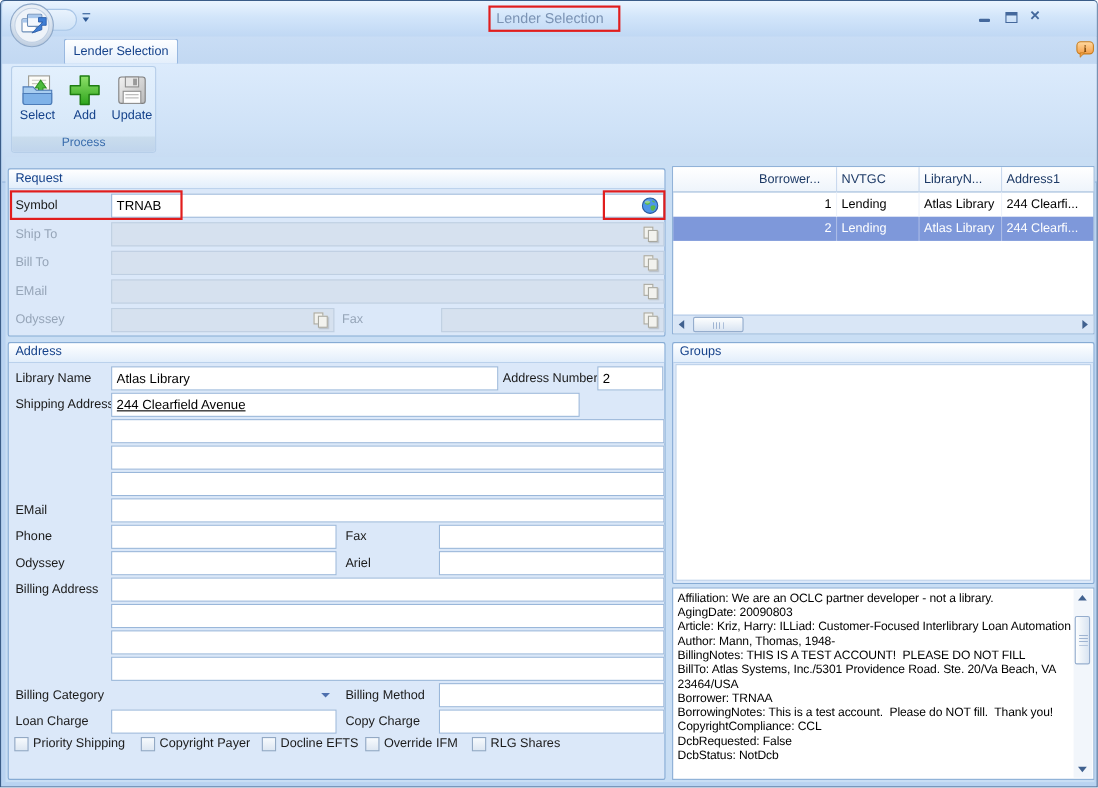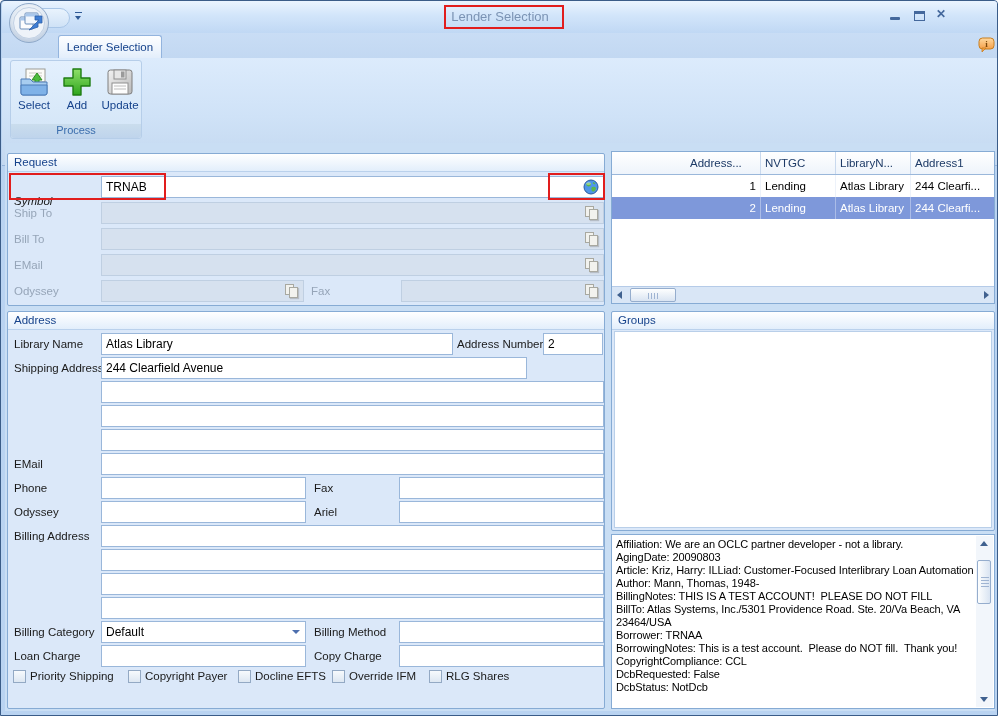--- a/index.html
+++ b/index.html
@@ -210,21 +210,21 @@
       </div>
       <div class="rgroup-caption">Process</div>
     </div>
   </div>
 
   <div class="client"></div>
 
   <div class="panel" style="left:6px; top:152px; width:598px; height:153px;">
     <div class="panel-header">Request</div>
   </div>
-  <span class="flabel" style="left:13px; top:189px;font-style:italic;">Symbol</span>
+  <span class="flabel" style="left:13px; top:175px;">Symbol</span>
   <input class="tbox" style="left: 100px; top: 175px; width: 503px;" value="TRNAB">
   <span style="position:absolute; left:582px; top:178px; width:16px; height:16px; cursor:pointer;">
     <svg width="16" height="16" viewBox="0 0 16 16">
       <circle cx="8" cy="8" r="7" fill="#4e96e8" stroke="#2a5a9e"></circle>
       <path d="M3 5 Q5 3 7 4 Q9 5 7.5 6.5 Q5.5 8 4.5 7 Q3 6.5 3 5 Z" fill="#5cb84a"></path>
       <path d="M9 8 Q12 7 13 9 Q13 11 11 12.5 Q9 13 8.5 11 Q8 9 9 8 Z" fill="#5cb84a"></path>
       <path d="M10 3 Q12 3.5 12.5 5 Q11 5.5 10 4.5 Z" fill="#5cb84a"></path>
       <ellipse cx="5.5" cy="4.5" rx="2.5" ry="1.5" fill="rgba(255,255,255,0.35)"></ellipse>
     </svg>
   </span>
@@ -265,21 +265,21 @@
 
   <div class="panel" style="left:6px; top:310px; width:598px; height:398px;">
     <div class="panel-header">Address</div>
   </div>
   <span class="flabel" style="left:13px; top:332px;">Library Name</span>
   <input class="tbox" style="left: 100px; top: 332px; width: 352px;" value="Atlas Library">
   <span class="flabel" style="left:456px; top:332px;">Address Number</span>
   <input class="tbox" style="left: 542px; top: 332px; width: 60px;" value="2">
 
   <span class="flabel" style="left:13px; top:356px;">Shipping Address</span>
-  <input class="tbox" style="left: 100px; top: 356px; width: 426px;" value="244 Clearfield Avenue">
+  <input class="tbox" style="left: 100px; top: 356px; width: 426px; text-decoration: underline;" value="244 Clearfield Avenue">
   <input class="tbox" style="left: 100px; top: 380px; width: 503px;" value="">
   <input class="tbox" style="left: 100px; top: 404px; width: 503px;" value="">
   <input class="tbox" style="left: 100px; top: 428px; width: 503px;" value="">
 
   <span class="flabel" style="left:13px; top:452px;">EMail</span>
   <input class="tbox" style="left: 100px; top: 452px; width: 503px;" value="">
 
   <span class="flabel" style="left:13px; top:476px;">Phone</span>
   <input class="tbox" style="left: 100px; top: 476px; width: 205px;" value="">
   <span class="flabel" style="left:313px; top:476px;">Fax</span>
@@ -290,21 +290,20 @@
   <span class="flabel" style="left:313px; top:500px;">Ariel</span>
   <input class="tbox" style="left: 398px; top: 500px; width: 205px;" value="">
 
   <span class="flabel" style="left:13px; top:524px;">Billing Address</span>
   <input class="tbox" style="left: 100px; top: 524px; width: 503px;" value="">
   <input class="tbox" style="left: 100px; top: 548px; width: 503px;" value="">
   <input class="tbox" style="left: 100px; top: 572px; width: 503px;" value="">
   <input class="tbox" style="left: 100px; top: 596px; width: 503px;" value="">
 
   <span class="flabel" style="left:13px; top:620px;">Billing Category</span>
-  <div class="tbox" style="left:100px; top:620px; width:205px; line-height:20px; cursor:pointer;">Default</div>
   <span class="combo-arrow" style="left:291px; top:629px;"></span>
   <span class="flabel" style="left:313px; top:620px;">Billing Method</span>
   <input class="tbox" style="left: 398px; top: 620px; width: 205px;" value="">
 
   <span class="flabel" style="left:13px; top:644px;">Loan Charge</span>
   <input class="tbox" style="left: 100px; top: 644px; width: 205px;" value="">
   <span class="flabel" style="left:313px; top:644px;">Copy Charge</span>
   <input class="tbox" style="left: 398px; top: 644px; width: 205px;" value="">
 
   <span class="cb" style="left:12px; top:669px;">
@@ -324,21 +323,21 @@
     <span class="cl">Override IFM</span>
   </span>
   <span class="cb" style="left:428px; top:669px;">
     <i class="box"></i>
     <span class="cl">RLG Shares</span>
   </span>
 
   <div class="grid">
     <div class="grid-head">
       <div class="gh c0">LenderSt...</div>
-      <div class="gh c1">Address...</div>
+      <div class="gh c1">Borrower...</div>
       <div class="gh c2">NVTGC</div>
       <div class="gh c3">LibraryN...</div>
       <div class="gh c4">Address1</div>
     </div>
     <div class="grid-row">
       <div class="gc c0">TRNAB</div>
       <div class="gc c1 num">1</div>
       <div class="gc c2">Lending</div>
       <div class="gc c3">Atlas Library</div>
       <div class="gc c4">244 Clearfi...</div>

